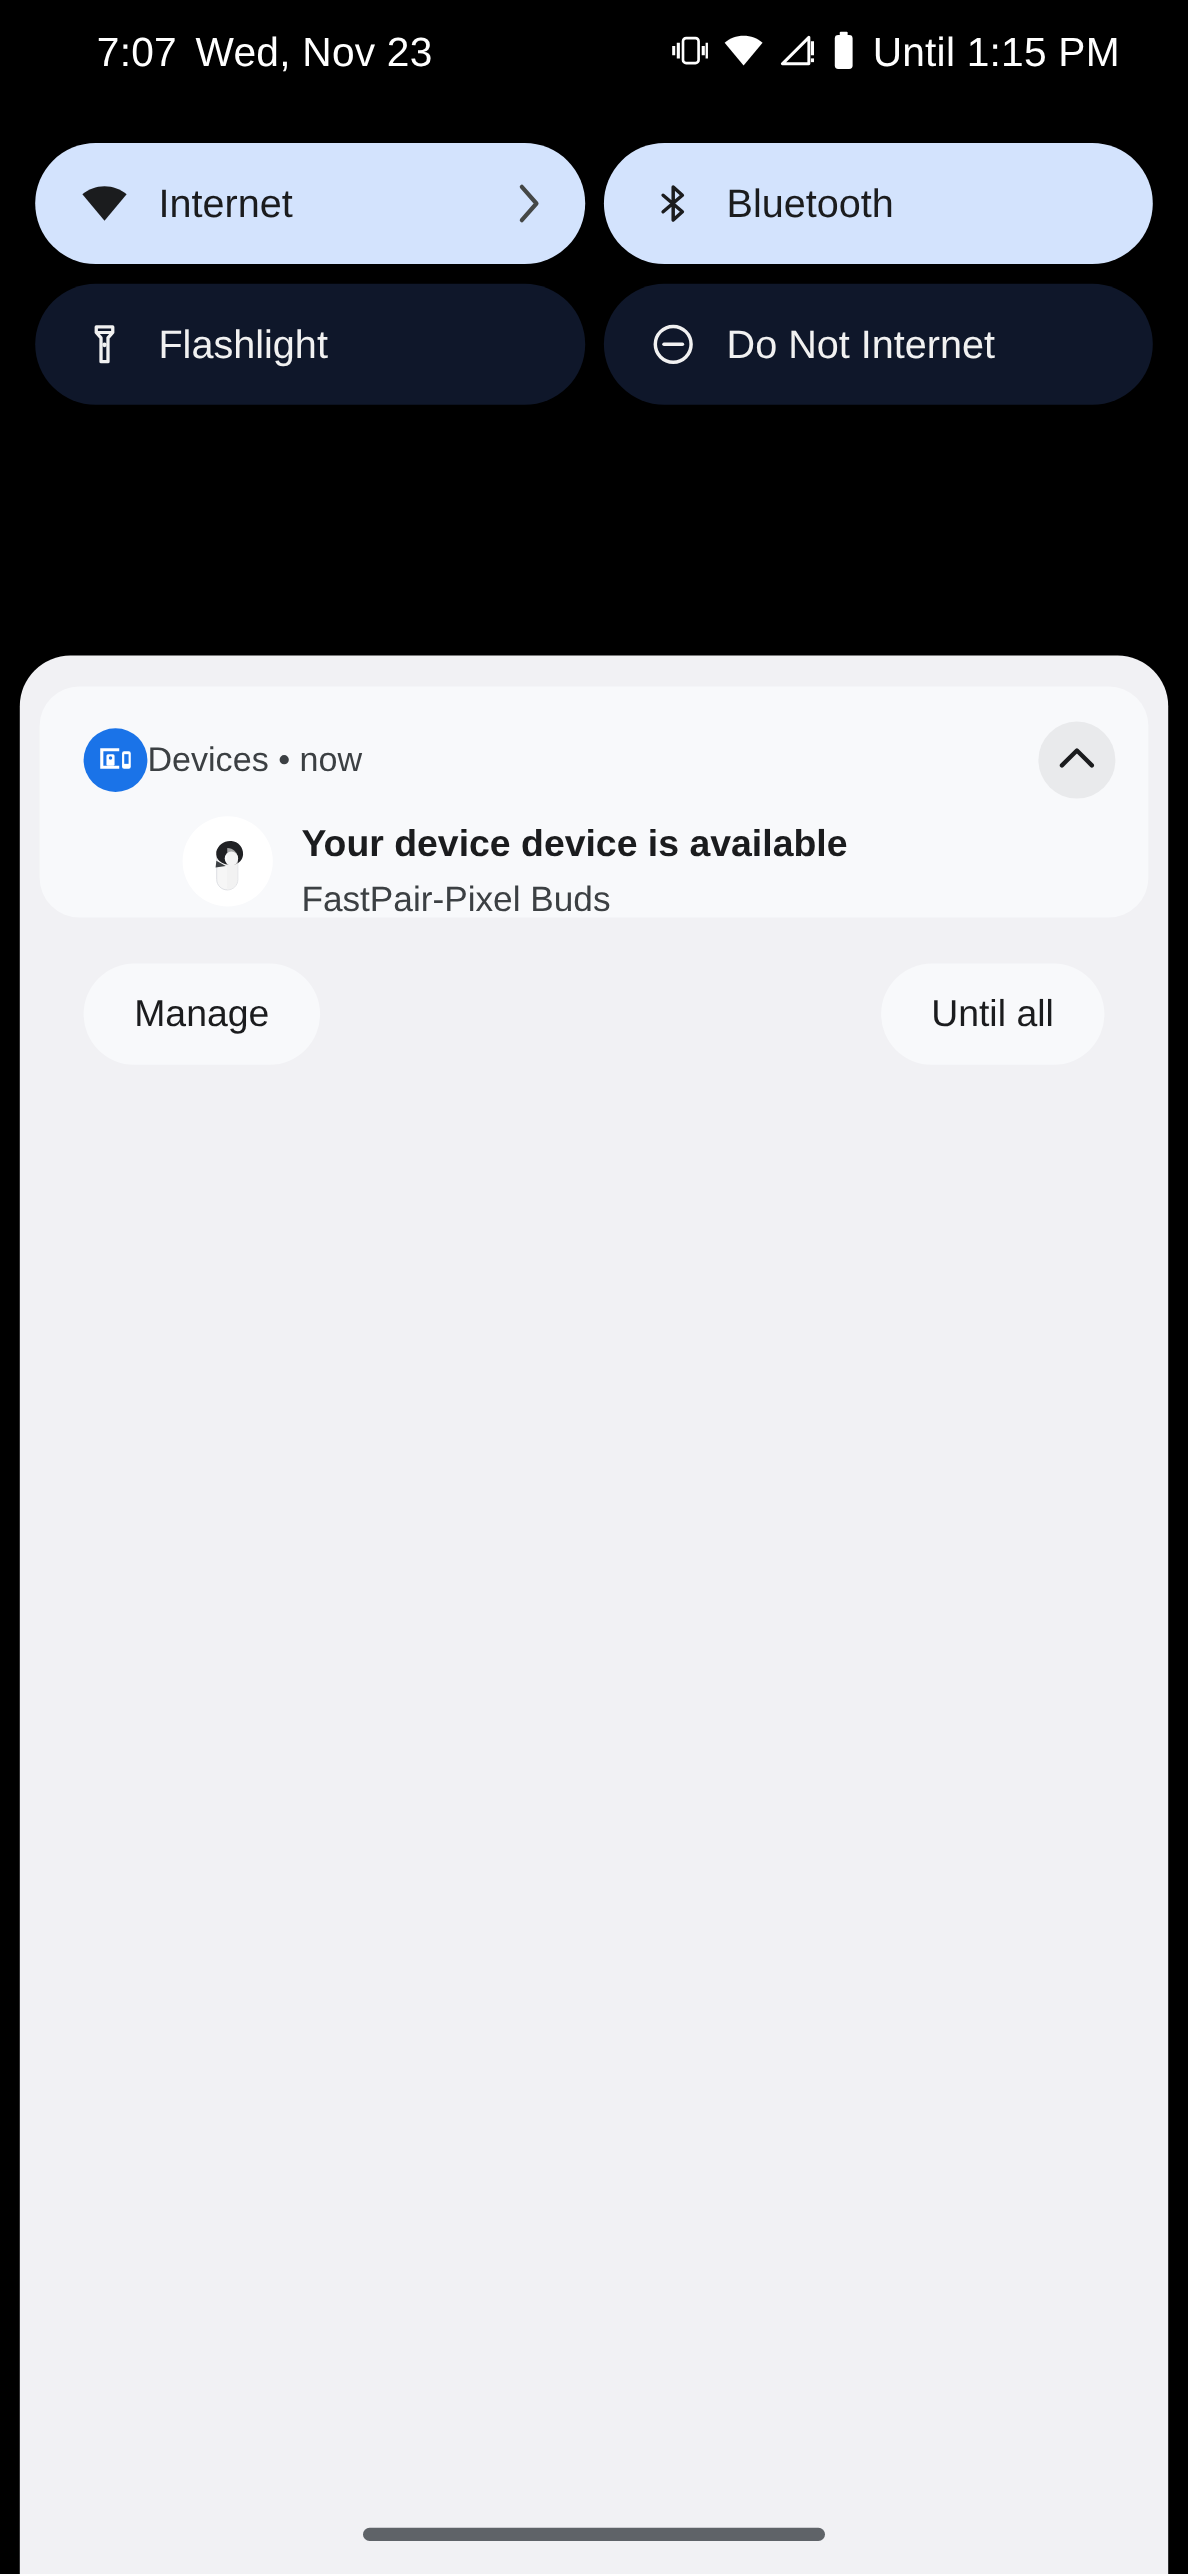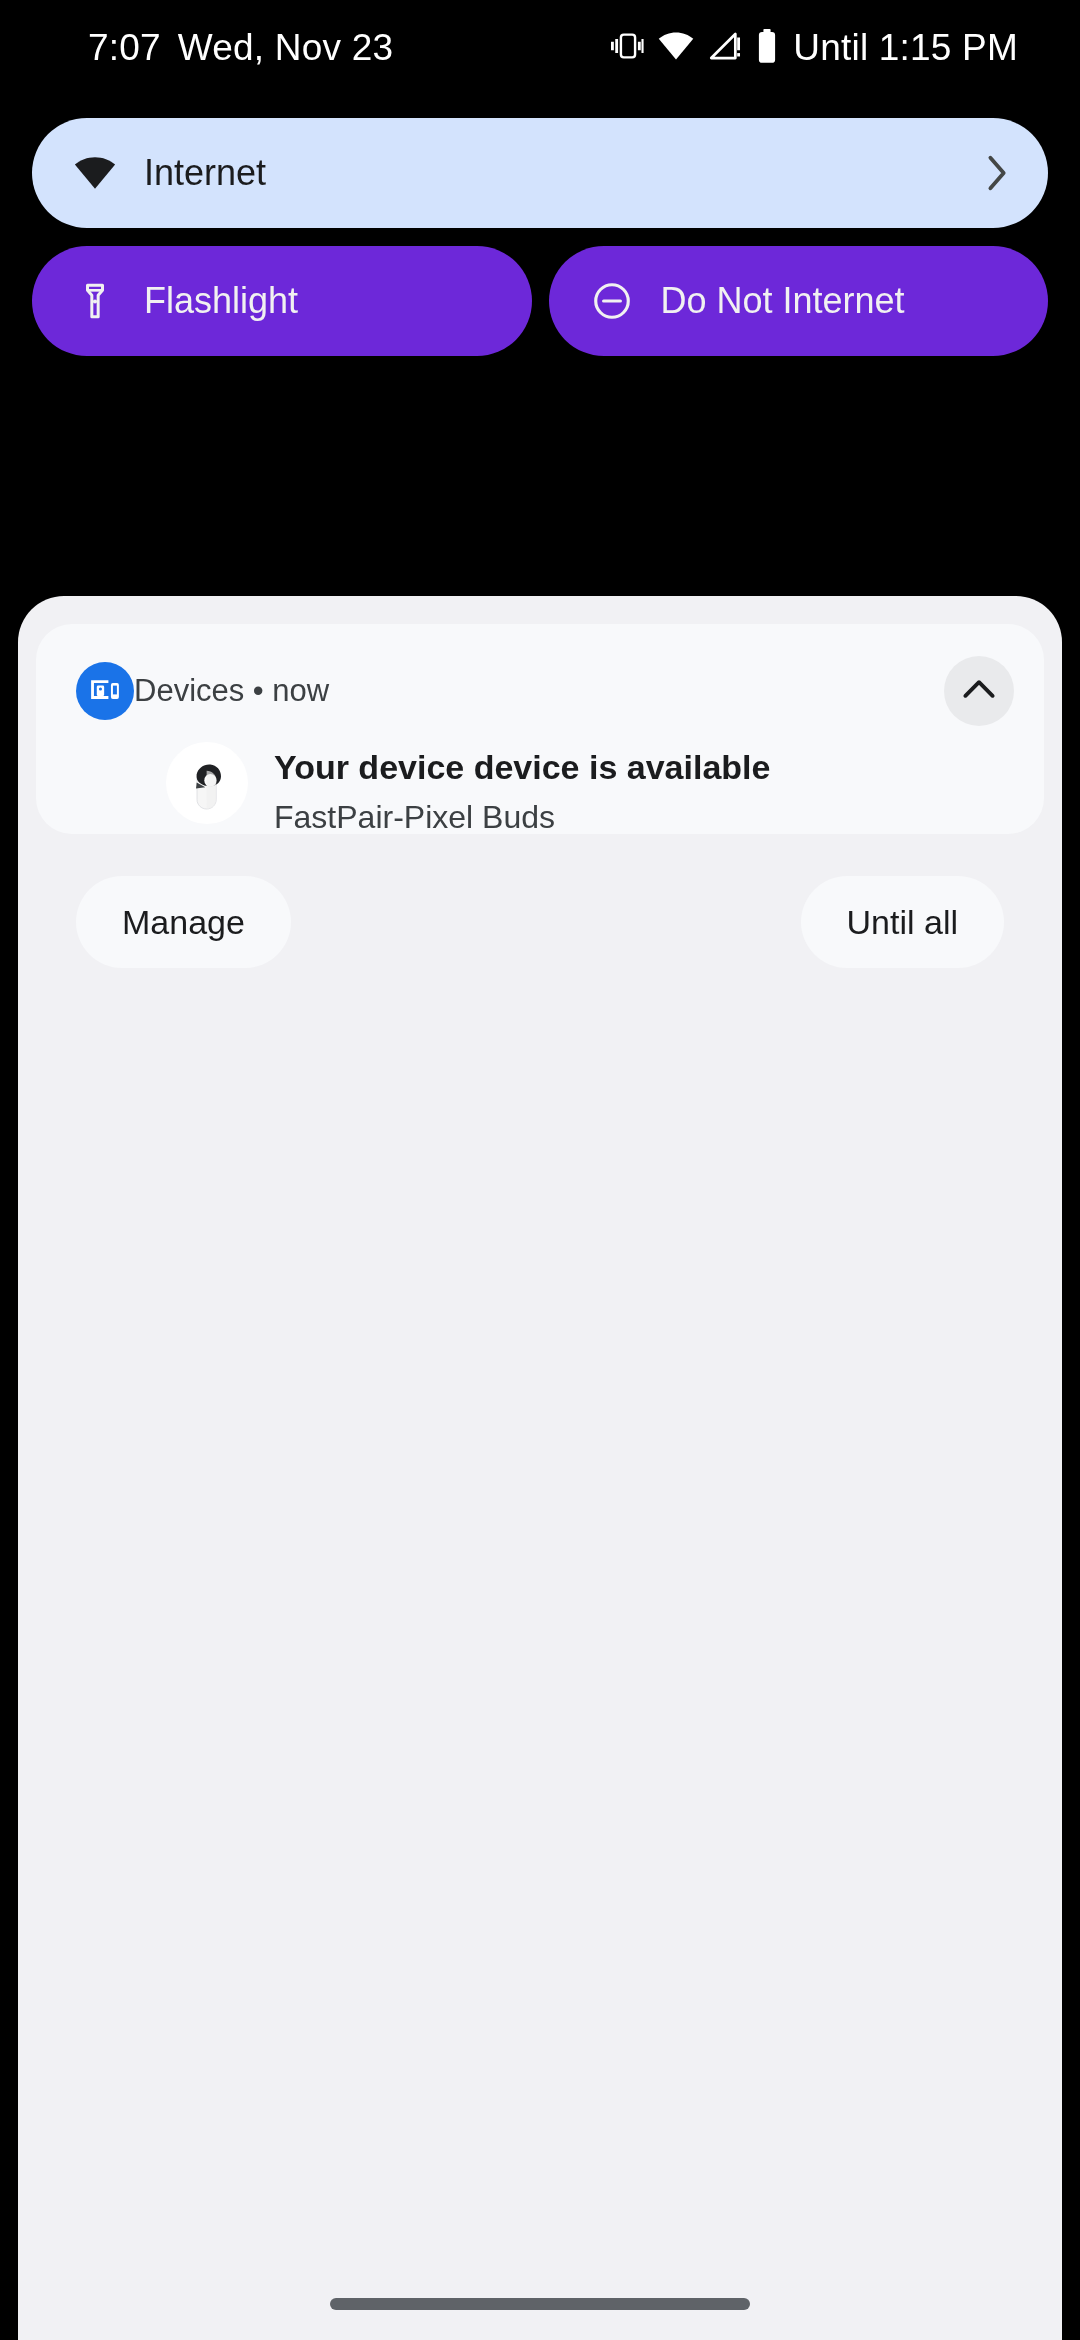--- a/index.html
+++ b/index.html
@@ -28,34 +28,34 @@
   }
   .sb-text { font-size:37px; font-weight:400; letter-spacing:0.2px; white-space:nowrap; }
   #status-right {
     position:absolute; right:62px; top:0; height:96px;
     display:flex; align-items:center; gap:13px;
   }
   .sb-icon { display:block; }
 
   
   #qs-grid {
-    position:absolute; left:0; top:118px;
+    position:absolute; left:0; top:130px;
     width:1080px;
   }
   .qs-row { display:flex; gap:17px; padding:0 32px; margin-bottom:18px; }
   .qs-tile {
     flex:1 1 0;
     height:110px;
     border-radius:56px;
     display:flex; align-items:center;
     padding-left:42px; padding-right:30px;
     position:relative;
   }
   .qs-tile.active { background:#d3e3fd; color:#1b1c1e; }
-  .qs-tile.inactive { background:#6d28d9; color:#f1f1f1; }
+  .qs-tile.inactive { background:#0f172a; color:#f1f1f1; }
   .qs-icon { width:42px; height:42px; flex:0 0 42px; display:flex; align-items:center; justify-content:center; }
   .qs-label { font-size:36px; font-weight:400; margin-left:28px; white-space:nowrap; }
   .qs-chevron { position:absolute; right:38px; top:50%; transform:translateY(-50%); width:24px; height:38px; }
 
   
   #shade {
     position:absolute; left:18px; top:596px;
     width:1044px; height:1744px;
     background:#f1f1f4;
     border-top-left-radius:46px;
@@ -179,20 +179,28 @@
           </svg>
         </span>
         <span class="qs-label">Internet</span>
         <span class="qs-chevron">
           <svg width="24" height="38" viewBox="0 0 12 20" fill="none" stroke="#444746" stroke-width="2" stroke-linecap="round" stroke-linejoin="round">
             <path d="M2 2l7 8-7 8"></path>
           </svg>
         </span>
       </div>
 
+      <div class="qs-tile active">
+        <span class="qs-icon">
+          <svg width="40" height="40" viewBox="0 0 24 24" fill="none" stroke="#1b1c1e" stroke-width="1.9" stroke-linejoin="round" stroke-linecap="round">
+            <path d="M6.5 7.5L17 16.5 12 21V3l5 4.5L6.5 16.5"></path>
+          </svg>
+        </span>
+        <span class="qs-label">Bluetooth</span>
+      </div>
 
     </div>
 
     <div class="qs-row">
 
       <div class="qs-tile inactive">
         <span class="qs-icon">
           <svg width="40" height="40" viewBox="0 0 24 24" fill="none" stroke="#f1f1f1" stroke-width="1.8" stroke-linejoin="round">
             <path d="M7.5 2.5h9v3l-2.6 3v13h-3.8v-13l-2.6-3z"></path>
             <line x1="7.5" y1="5.6" x2="16.5" y2="5.6" stroke-width="1.6"></line>

